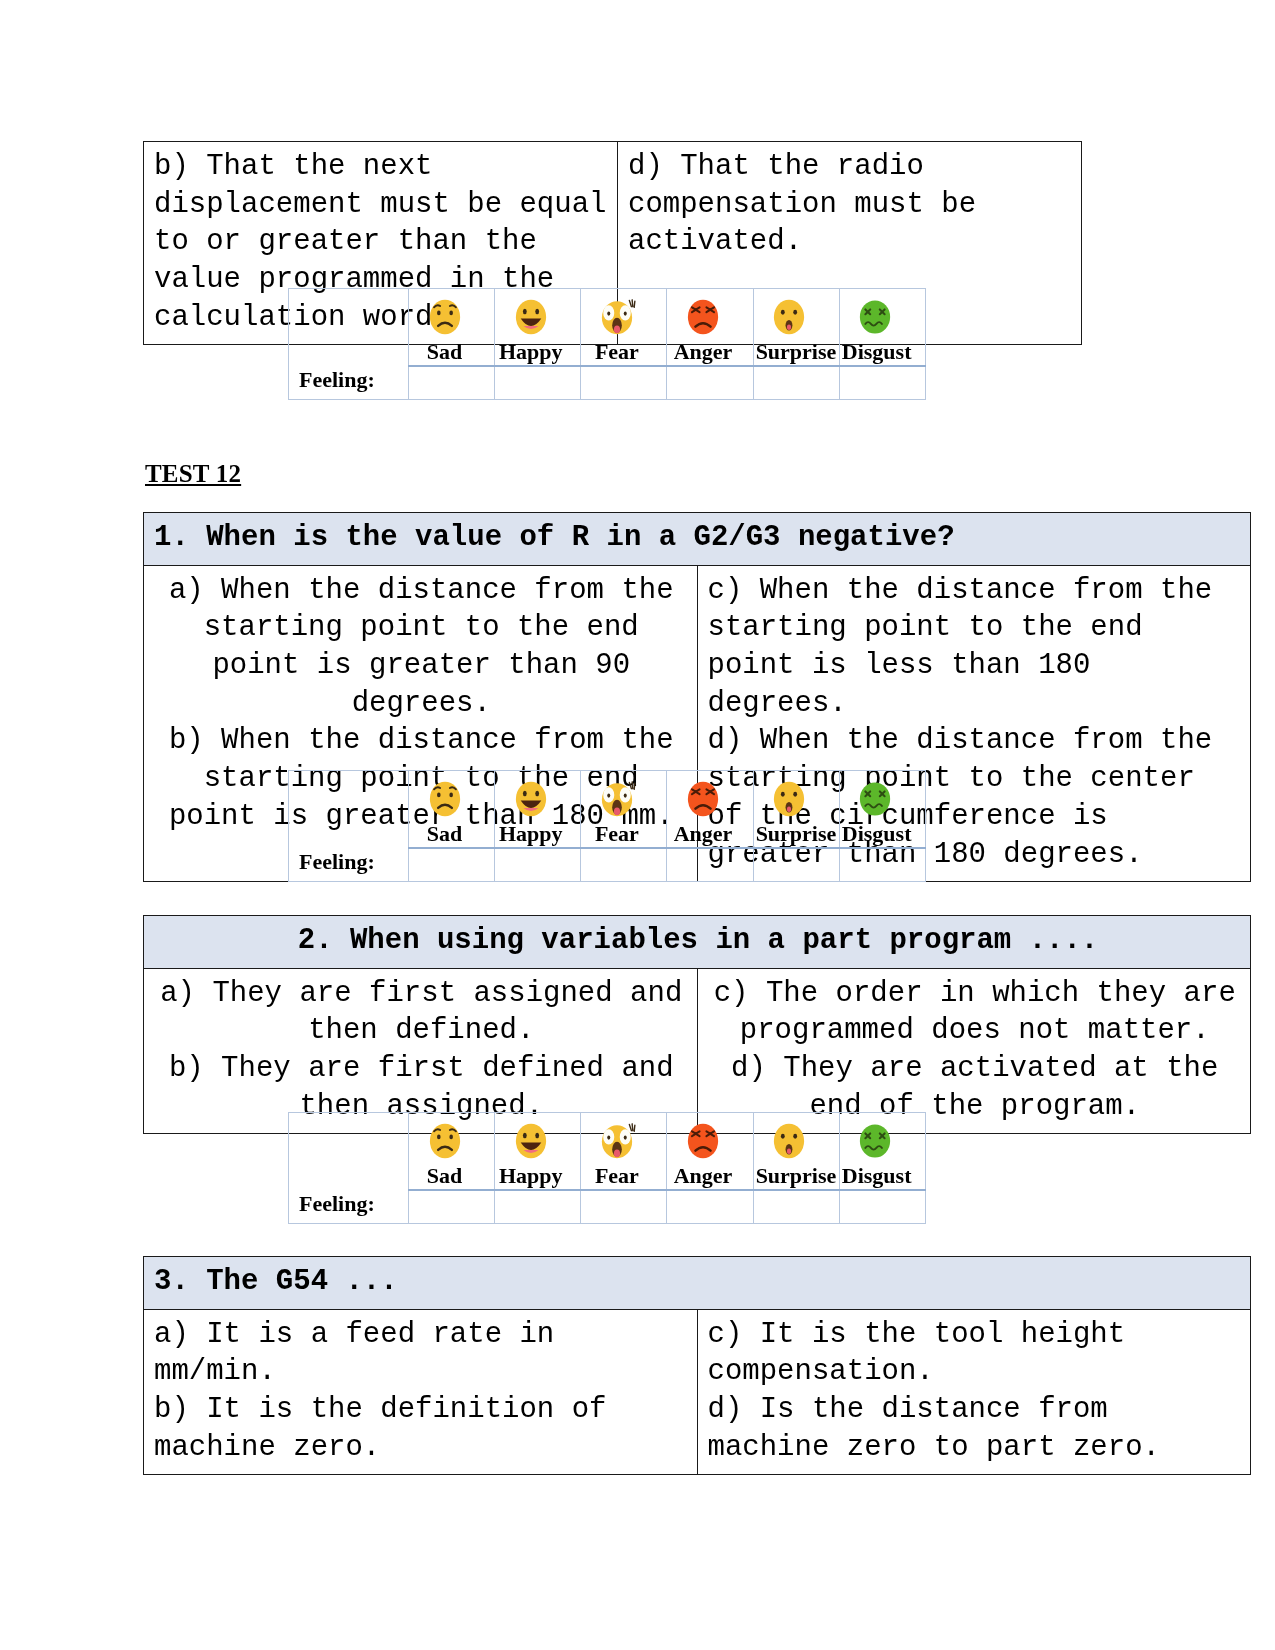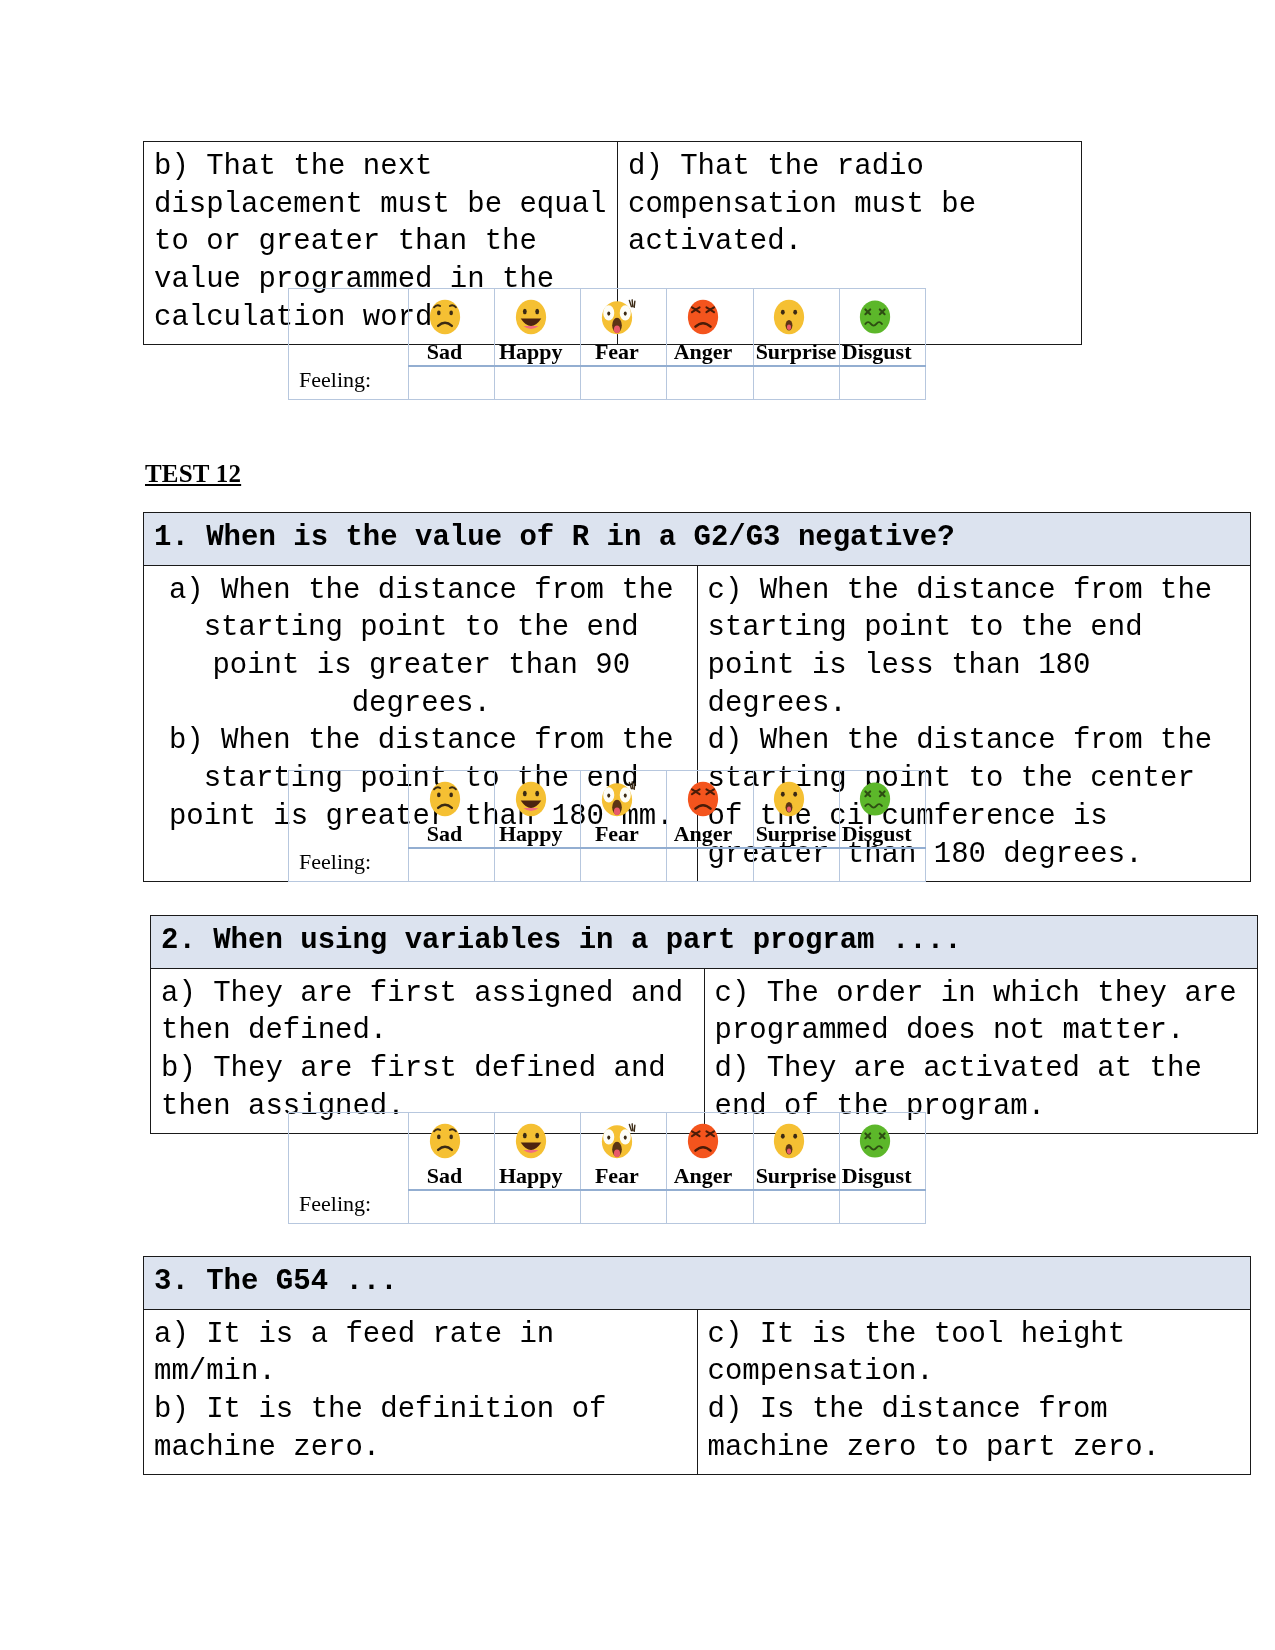--- a/index.html
+++ b/index.html
@@ -55,21 +55,21 @@
   .feeling-table td {
     border: 1px solid #b7c7de;
     text-align: center;
     vertical-align: bottom;
   }
   .feeling-table td.label-cell {
     width: 108px;
     text-align: left;
     padding-left: 10px;
     padding-bottom: 6px;
-    font-weight: normal;
+    font-weight: bold;
     font-size: 22px;
     vertical-align: bottom;
   }
   .feeling-table td.emo-cell {
     padding: 6px 16px 2px 2px;
     border-bottom: 2.5px solid #93aed1;
   }
   .feeling-table tr.blank-row td {
     height: 30px;
     border-top: none;
@@ -297,21 +297,21 @@
         <td></td>
         <td></td>
         <td></td>
         <td></td>
         <td></td>
       </tr>
     </tbody>
       </table>
   </div>
 
-  <div class="blk" style="left:150px; top:915px;">
+  <div class="blk" style="left:143px; top:915px;text-align:center;">
     <table class="qa-table wide">
       <tbody>
           <tr>
         <td class="qa-header-cell" colspan="2">2. When using variables in a part program ....</td>
       </tr>
       <tr>
         <td class="ans-cell" style="width:470px; height:105px;">
           <span class="ans-line">a) They are first assigned and then defined.</span>
           <span class="ans-line">b) They are first defined and then assigned.</span>
         </td>

